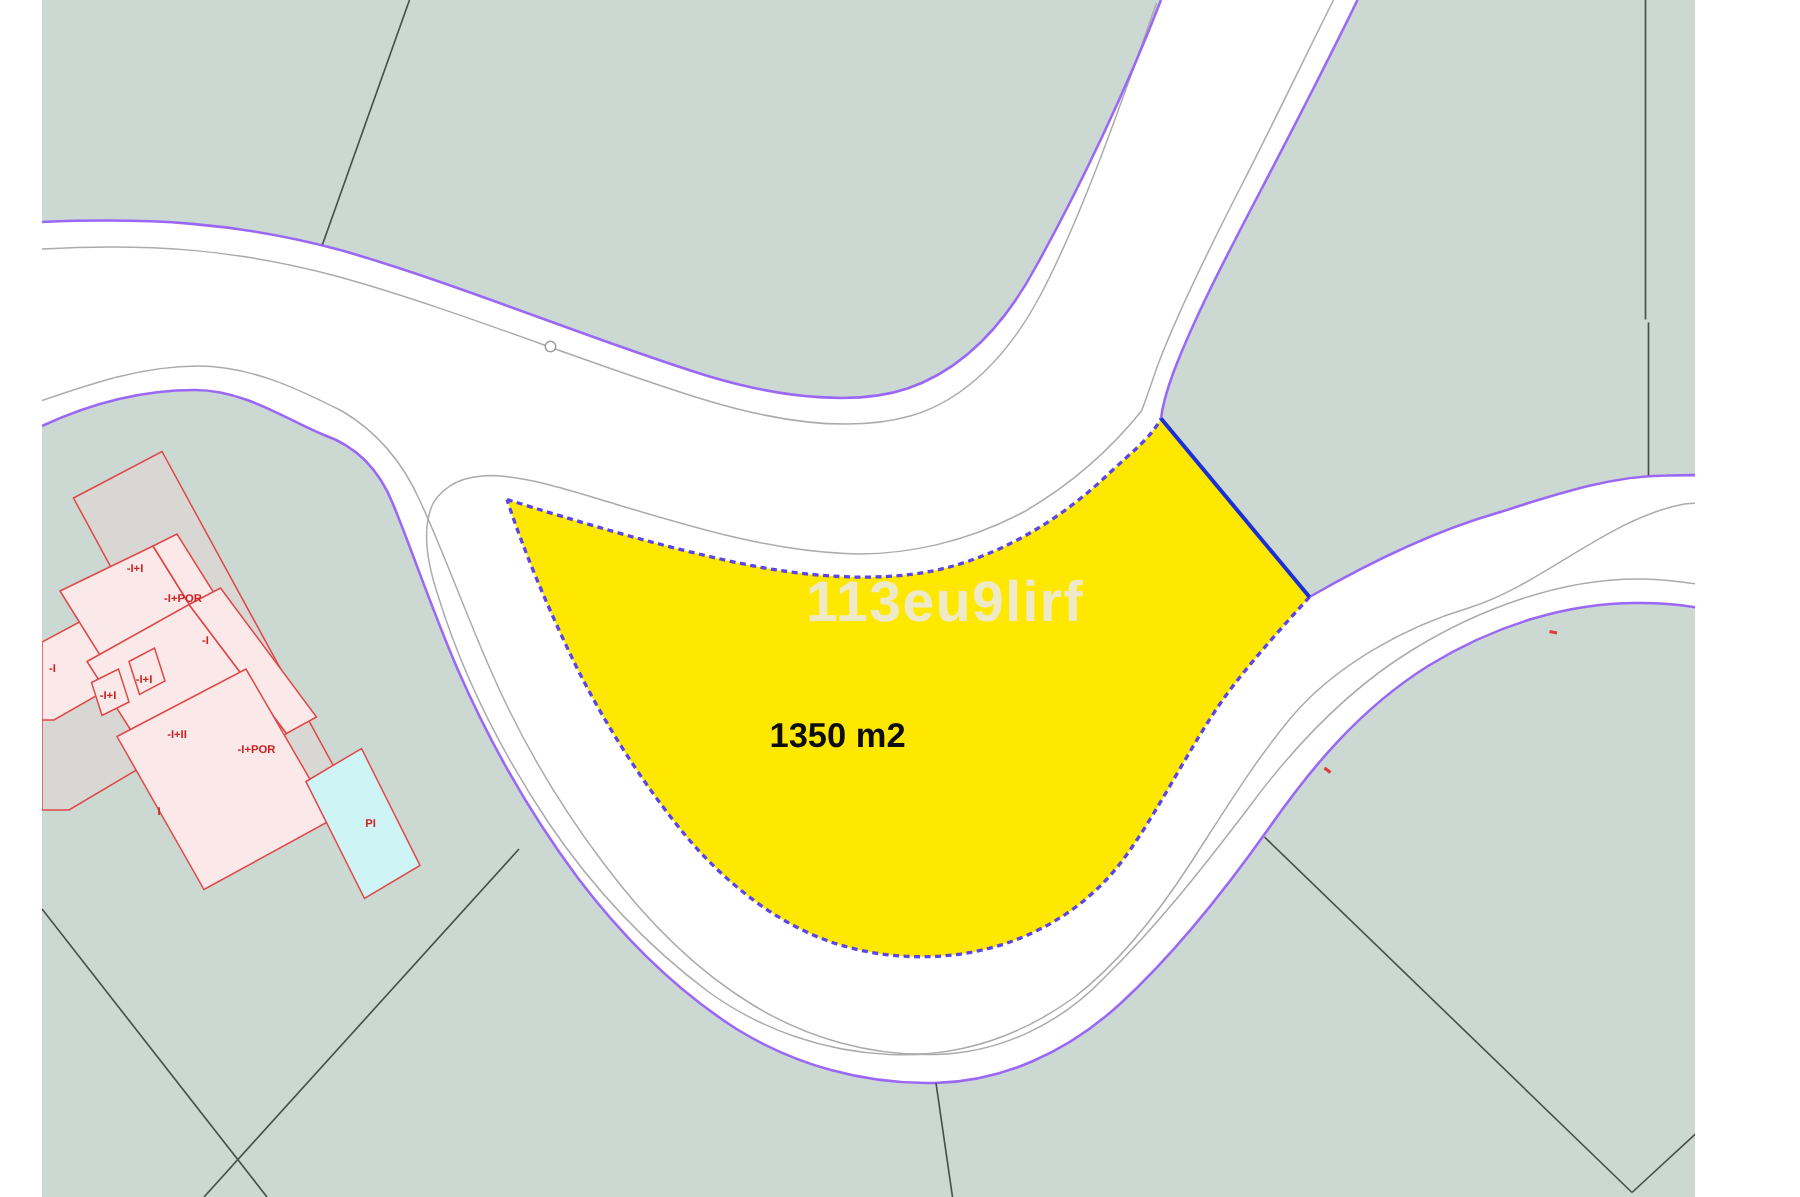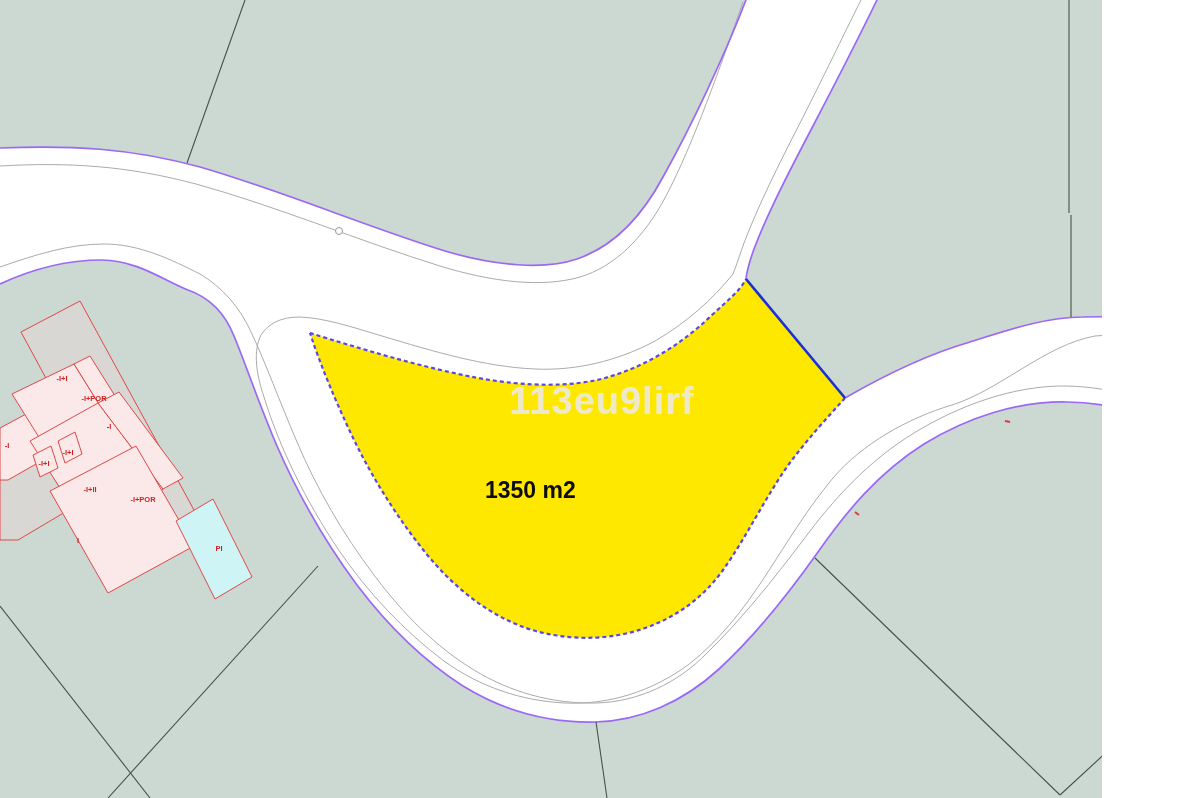--- a/index.html
+++ b/index.html
@@ -1,16 +1,16 @@
 <!DOCTYPE html>
 <html><head>
 <meta charset="utf-8">
 <style>
   html,body{margin:0;padding:0;background:#fff;}
-  .stage{width:1102px;height:798px;position:relative;overflow:hidden;}
+  .stage{width:1102px;height:798px;position:relative;overflow:hidden;padding-left:28px;}
   svg{display:block;}
   .road-fill{stroke:none;}
   .edge-purple{fill:none;stroke-width:1.7;}
   .curb{fill:none;stroke:#ababab;stroke-width:1;}
   .parcel-dash{fill:none;stroke-width:2.2;stroke-dasharray:4 3;}
   .edge-blue{fill:none;stroke-width:2.6;}
   .boundary{fill:none;stroke:#46514a;stroke-width:1.1;}
   .bld-red{stroke:#e04848;stroke-width:1;}
   .bl{font:bold 7.5px "Liberation Sans", sans-serif;fill:#cc2222;text-anchor:middle;}
   .area-label{font:bold 23px "Liberation Sans", sans-serif;fill:#0d0d0d;}

